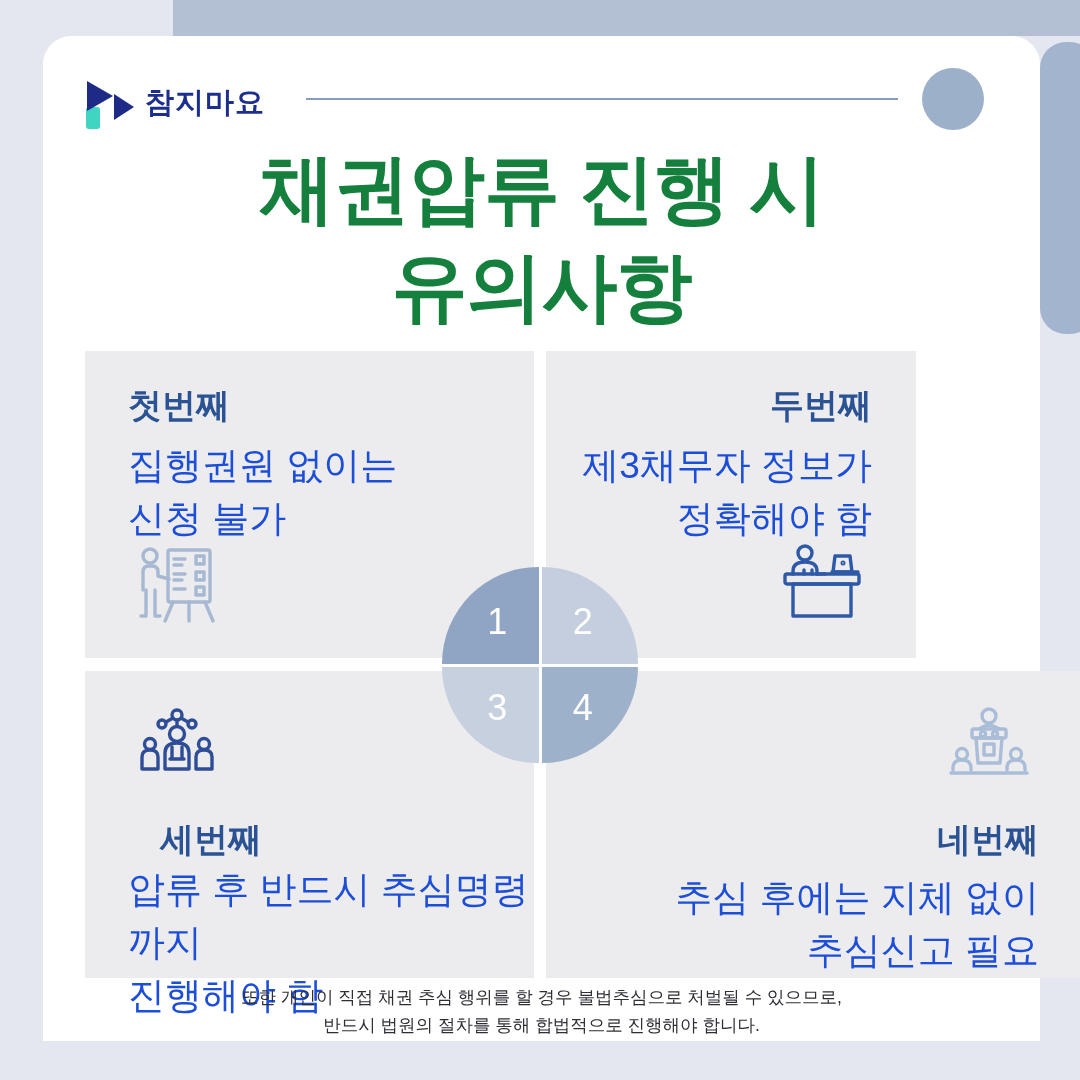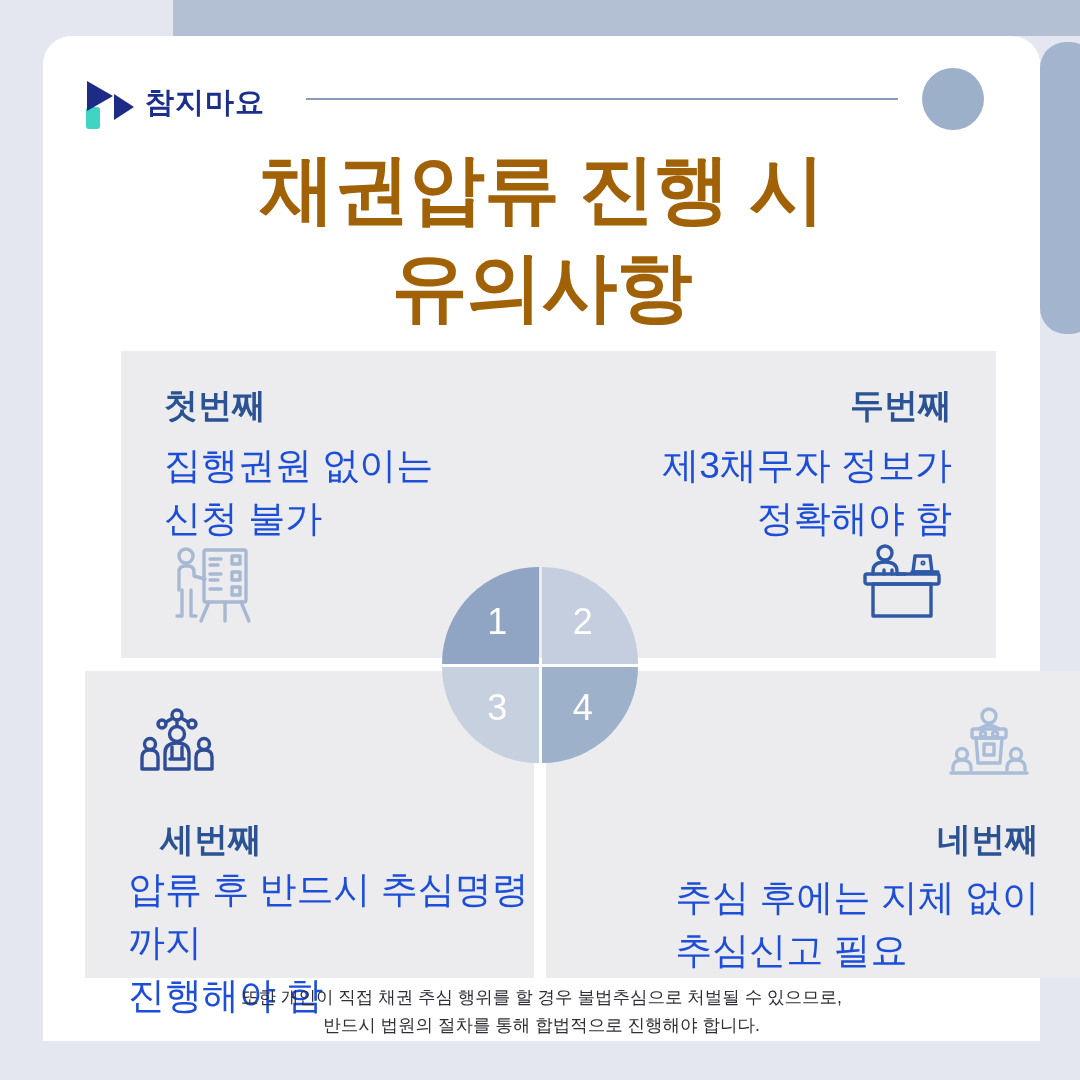--- a/index.html
+++ b/index.html
@@ -22,28 +22,28 @@
   }
 
   
   .logo { position:absolute; left:38px; top:38px; width:190px; height:58px; display:flex; align-items:center;text-align:right; }
   .logo-text { color:#1d2f8c; font-weight:800; font-size:29px; letter-spacing:1px; margin-left:8px; }
   .header-rule { position:absolute; left:263px; top:62px; width:592px; height:2px; background:#8a9cbb; }
   .deco-circle { position:absolute; left:879px; top:32px; width:62px; height:62px; border-radius:50%; background:#9db0ca; }
 
   .title {
     position:absolute; left:0; top:104px; width:100%;
-    text-align:center; color:#a16207; font-weight:800;
+    text-align:center; color:#15803d; font-weight:800;
     font-size:76px; line-height:98px; letter-spacing:-1px;
   }
 
   
   .card { position:absolute; width:449px; height:307px; background:#ececee; }
-  .card-1 { left:42px;  top:315px;margin-left:36px; }
-  .card-2 { left:503px; top:315px; width:450px; }
+  .card-1 { left:42px;  top:315px; }
+  .card-2 { left:503px; top:315px; width:370px; }
   .card-3 { left:42px;  top:635px; }
   .card-4 { left:503px; top:635px; width:537px; }
 
   .card .heading { position:absolute; font-size:34px; font-weight:800; color:#2b5394; }
   .card .body    { position:absolute; font-size:37px; font-weight:500; color:#1d4ed8; line-height:53px; }
   .card .icon    { position:absolute; }
 
   .card-1 .heading { left:43px; top:32px; }
   .card-1 .body    { left:43px; top:88px; }
   .card-1 .icon    { left:52px; top:192px; }
@@ -51,21 +51,21 @@
   .card-2 .heading { right:44px; top:32px; text-align:right; }
   .card-2 .body    { right:44px; top:88px; text-align:right; }
   .card-2 .icon    { right:54px; top:192px; }
 
   .card-3 .icon    { left:52px;  top:36px; }
   .card-3 .heading { left:43px;  top:146px;margin-left:32px; }
   .card-3 .body    { left:43px;  top:192px; }
 
   .card-4 .icon    { right:54px; top:36px; }
   .card-4 .heading { right:44px; top:146px; text-align:right; }
-  .card-4 .body    { right:44px; top:200px; text-align:left; }
+  .card-4 .body    { right:44px; top:200px; text-align:right; }
 
   
   .wheel {
     position:absolute; left:399px; top:531px; width:196px; height:196px;
     display:grid; grid-template-columns:1fr 1fr; grid-template-rows:1fr 1fr; gap:3px;
   }
   .quad { display:flex; align-items:center; justify-content:center;
           color:#ffffff; font-size:36px; font-weight:300; }
   .quad-1 { background:#90a4c4; border-top-left-radius:100%; }
   .quad-2 { background:#c4cede; border-top-right-radius:100%; }

